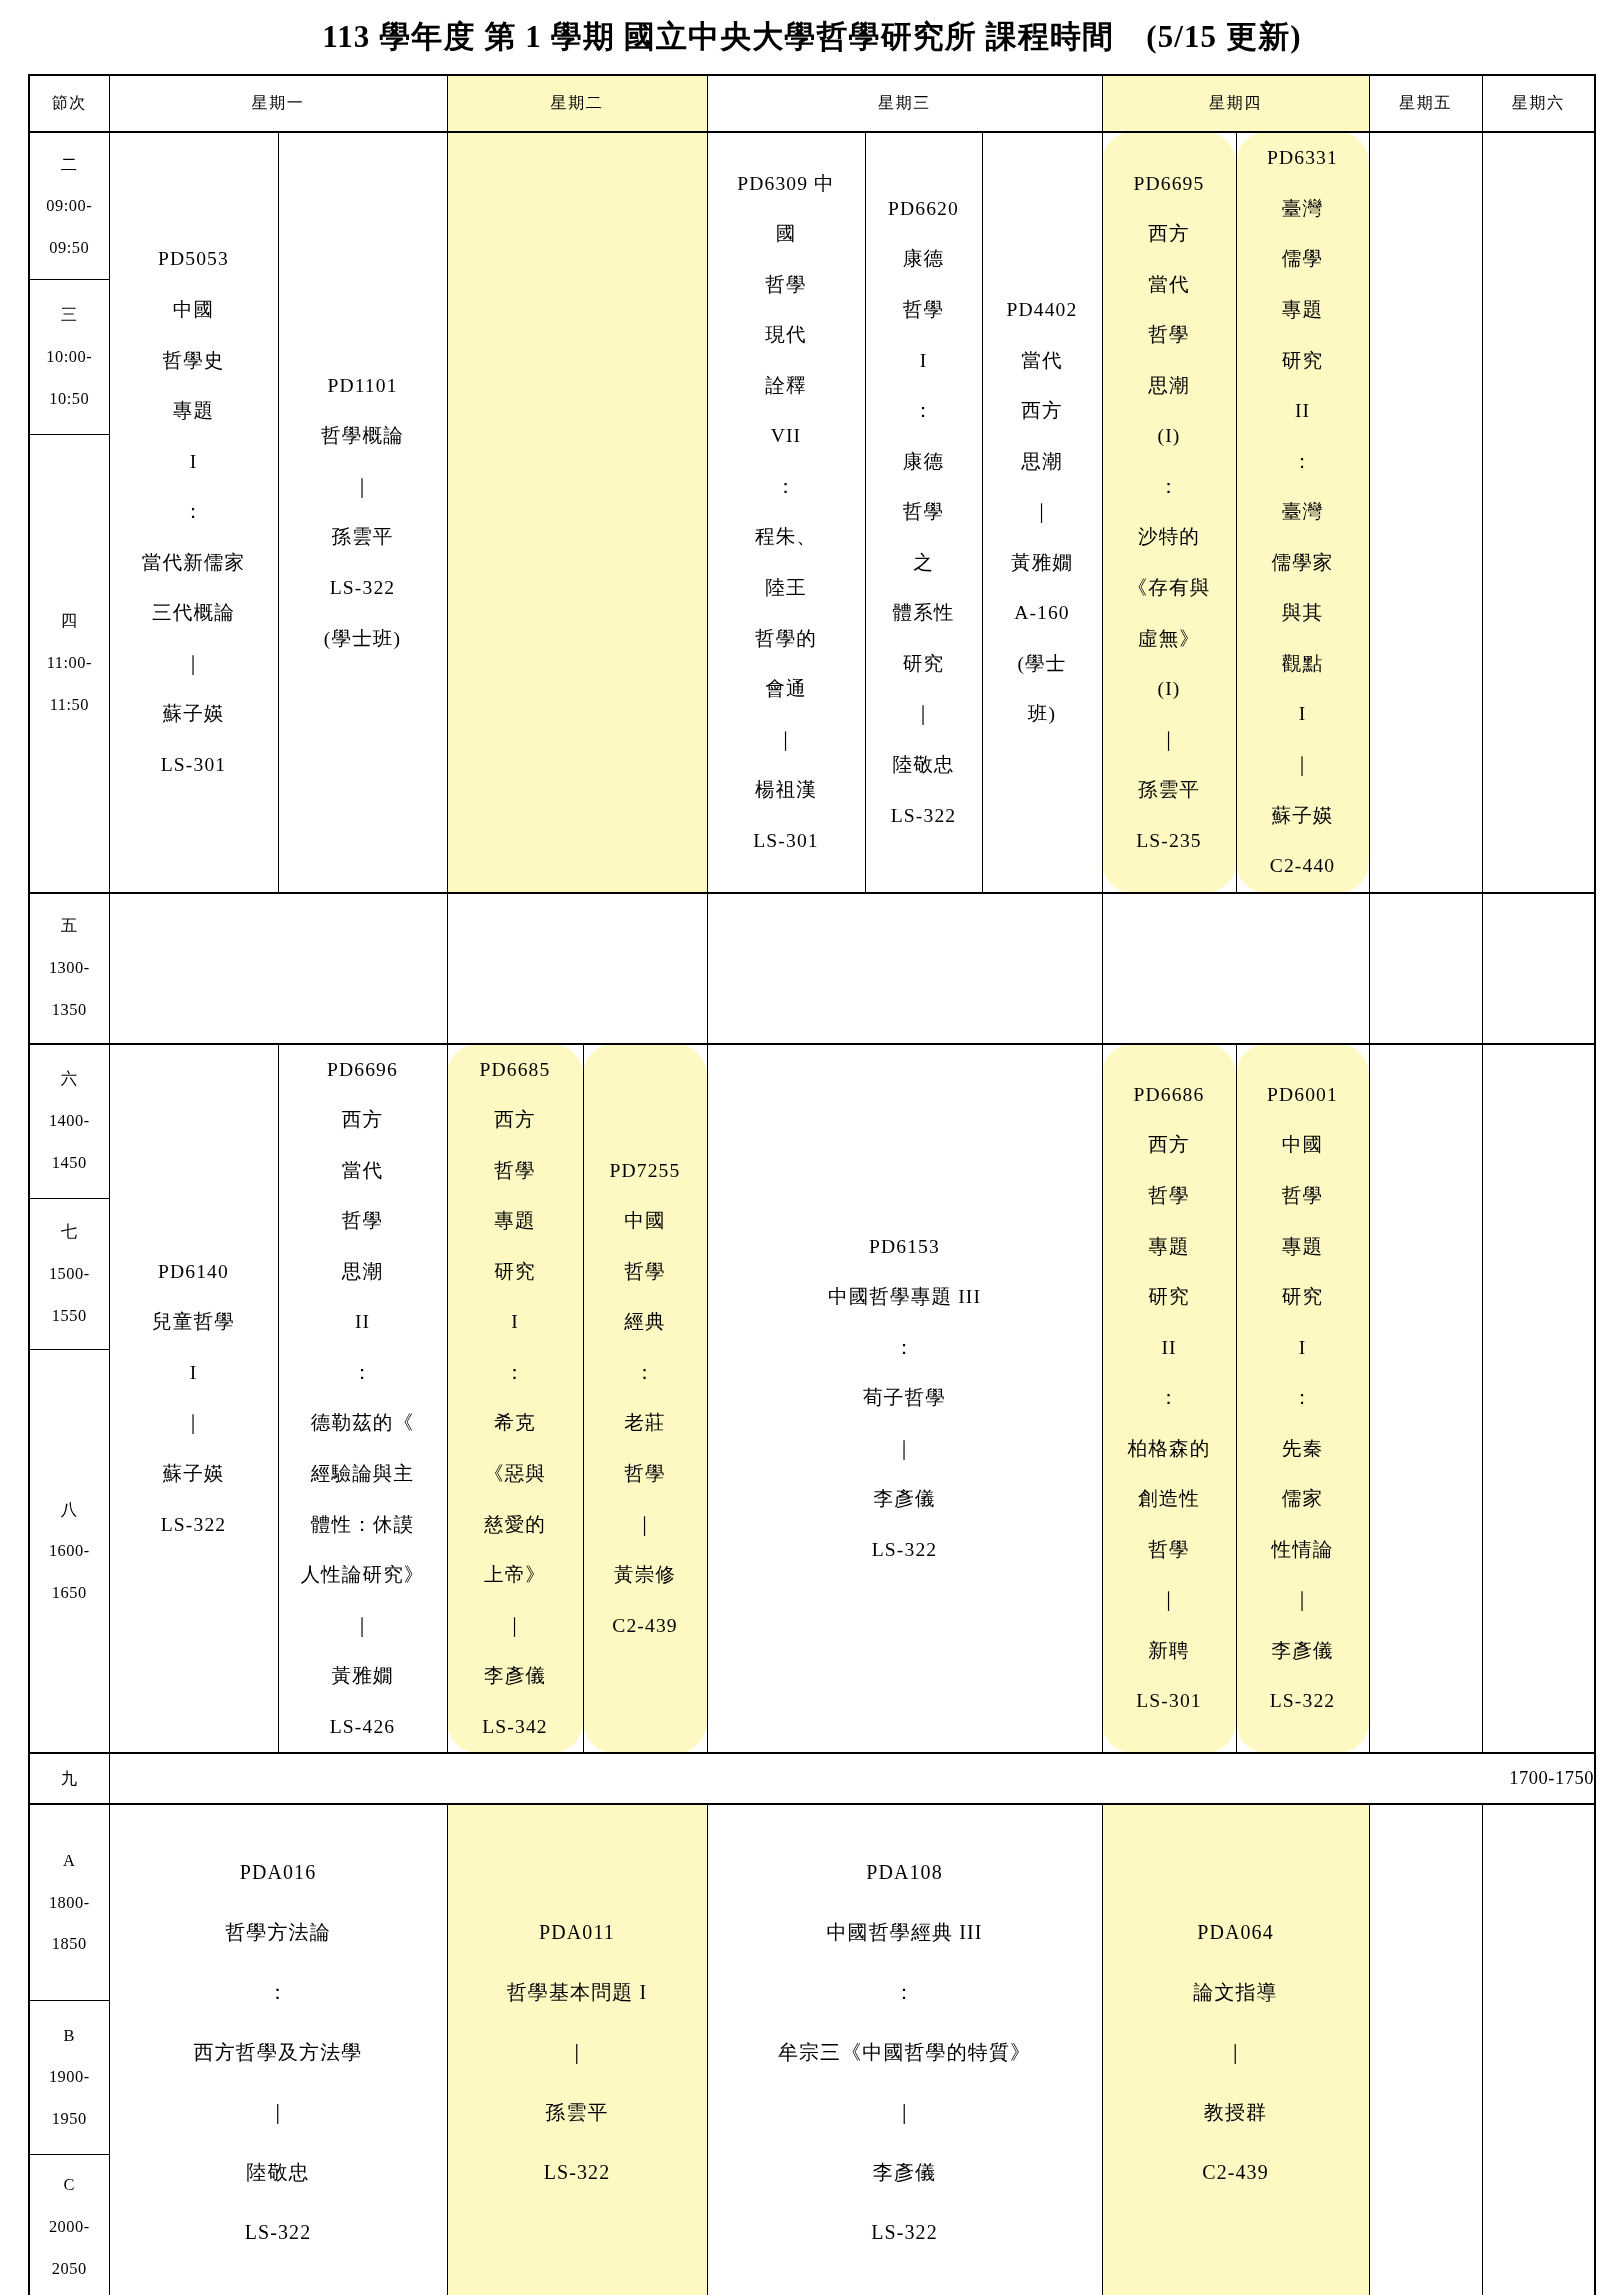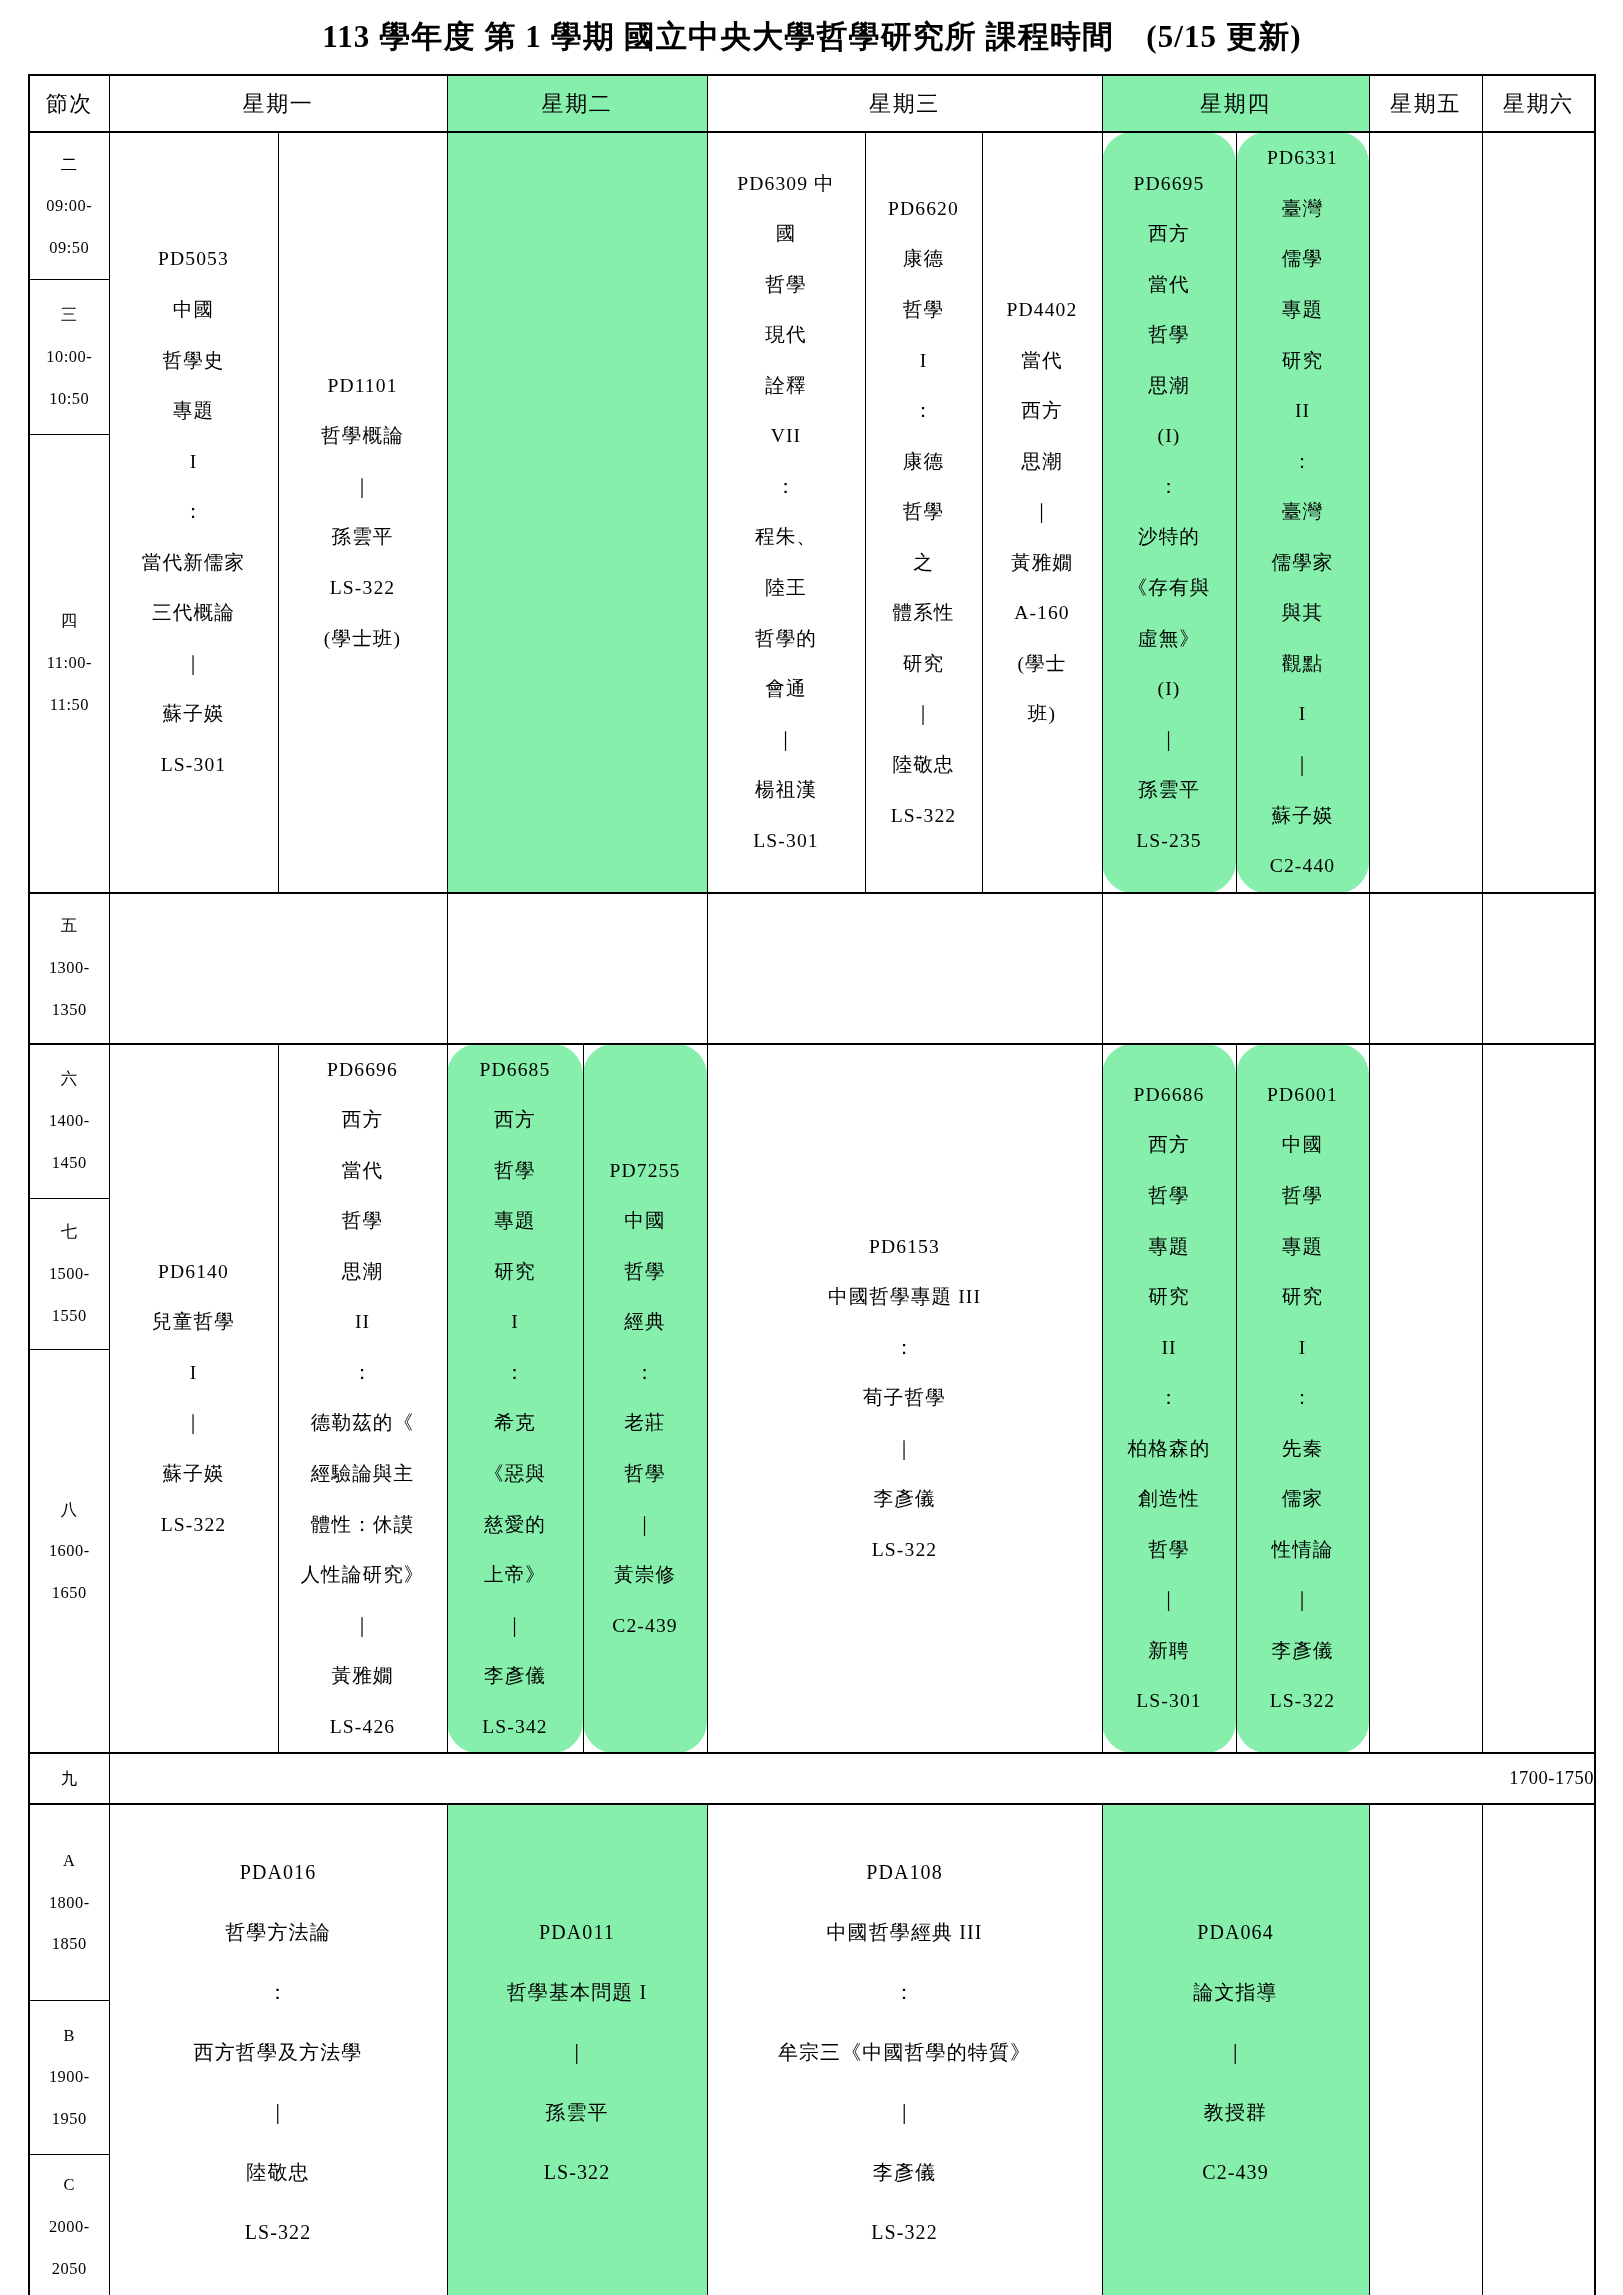--- a/index.html
+++ b/index.html
@@ -29,21 +29,21 @@
   }
   .tt th,.tt td{
     border:1.1px solid #000;
     text-align:center;
     vertical-align:middle;
     padding:0;
     overflow:hidden;
     white-space:pre-line;
   }
   .tt th{
-    font-size:22px;
+    font-size:16px;
     font-weight:normal;
     letter-spacing:1.6px;
     height:55px;
     border-bottom-width:2.2px;
   }
   td.p{
     font-size:16.4px;
     line-height:2.55;
     letter-spacing:0.5px;
   }
@@ -56,21 +56,21 @@
   td.c3{
     font-size:20px;
     line-height:3.0;
     letter-spacing:1.1px;
   }
   td.brk{
     font-size:18.5px;
     letter-spacing:0.5px;
     text-align:right;
   }
-  .g{background:#86efac;margin-left:12px;}
+  .g{background:#fef9c3;margin-left:12px;}
   .db{border-left-width:1.6px;}
   tr.bt td{border-top-width:2.2px;}
 </style>
 </head>
 <body>
 
 <div class="title">113 學年度 第 1 學期 國立中央大學哲學研究所 課程時間　(5/15 更新)</div>
 
 <table class="tt">
   <colgroup>

